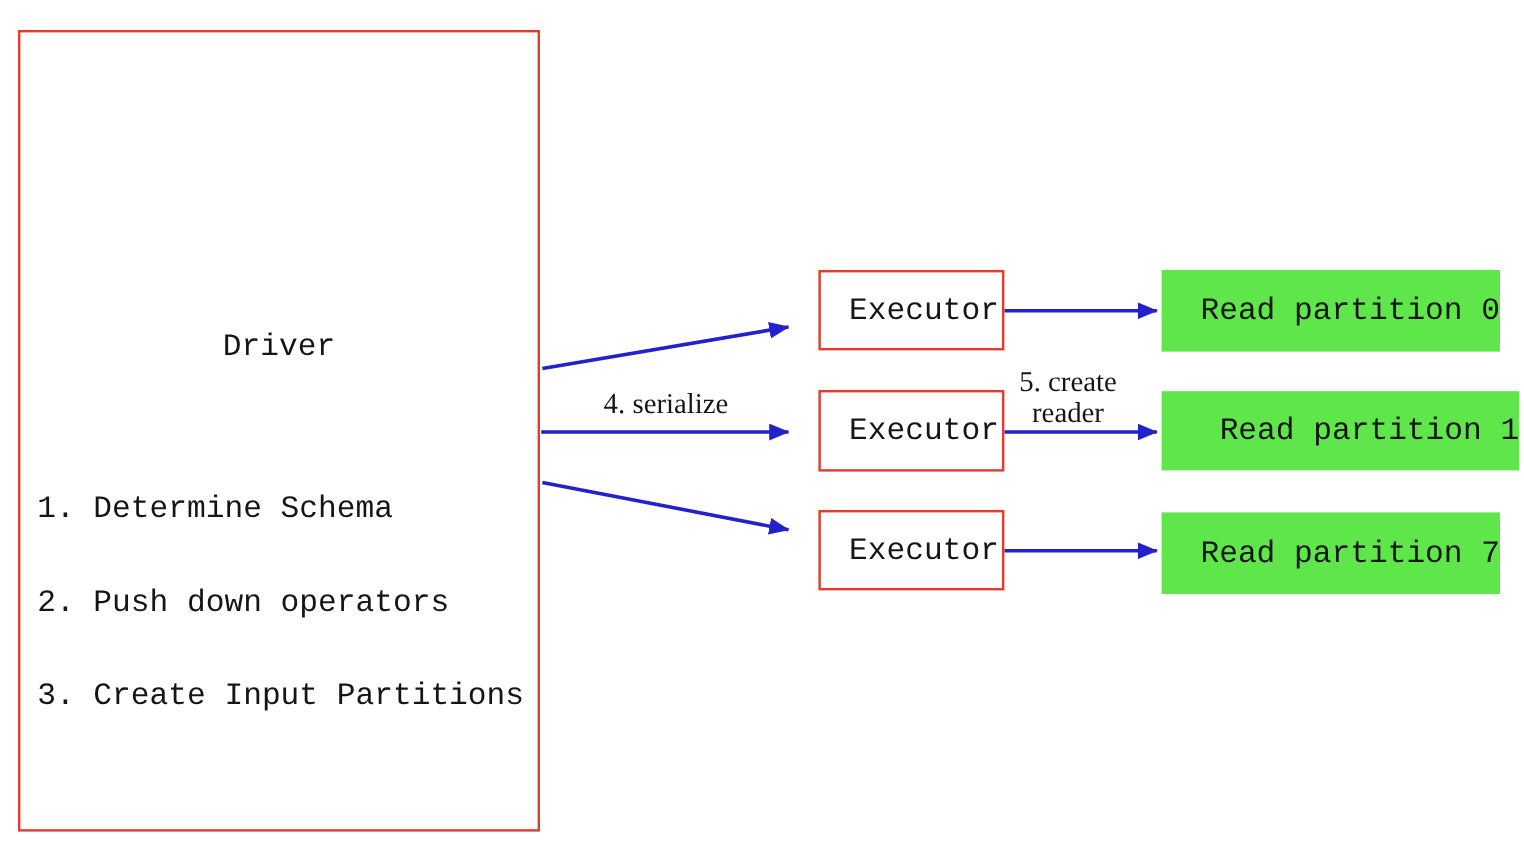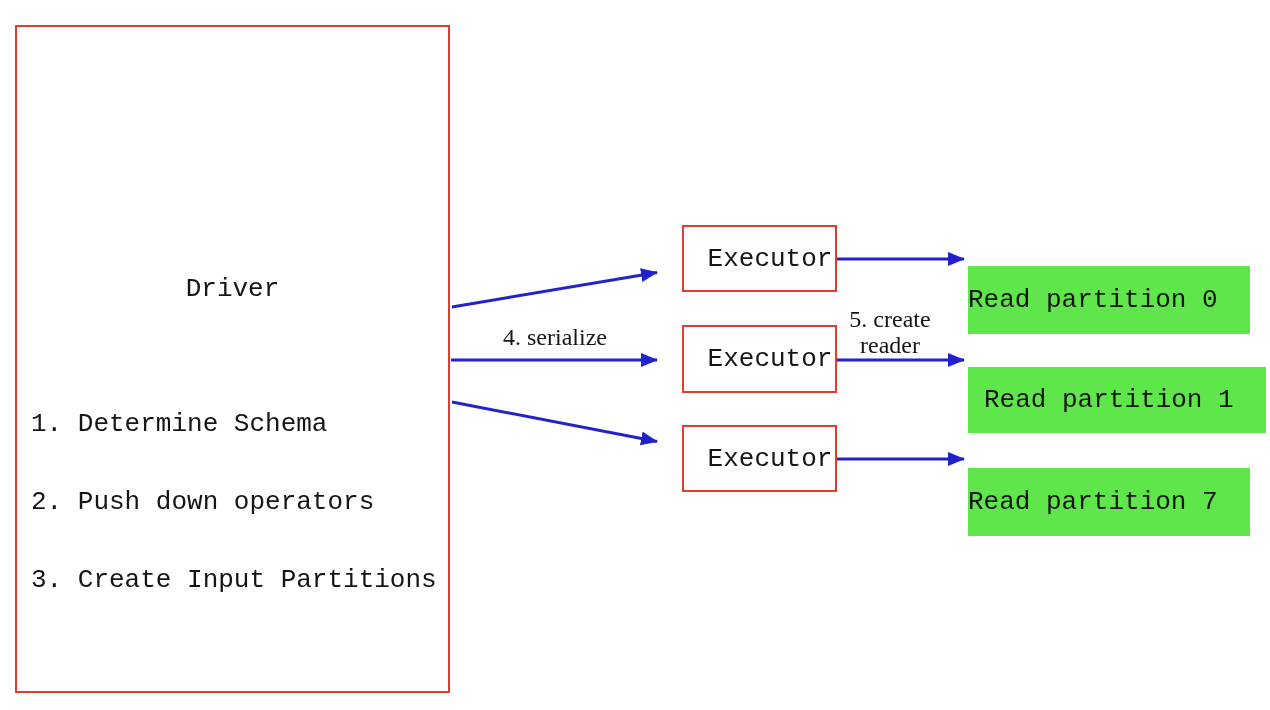--- a/index.html
+++ b/index.html
@@ -54,24 +54,23 @@
     box-sizing: border-box;
     background: var(--c-bg);
     display: flex; align-items: center; justify-content: center;
     font-size: 26px;
     padding-left: 21px;
   }
   .part-box {
     position: absolute; left: 968px;
     width: 282px; height: 68px;
     background: var(--c-green);
-    display: flex; align-items: center; justify-content: flex-start;
+    display: flex; align-items: center; justify-content: flex-end;
     font-size: 26px;
     white-space: pre;
-    margin-top: 41px;
   }
   .edge-label {
     position: absolute;
     text-align: center;
     font-family: "Liberation Serif", "DejaVu Serif", serif;
     font-size: 24px; line-height: 26px;
     color: var(--c-text);
   }
   .edge-label span { display: block; }
 </style>

